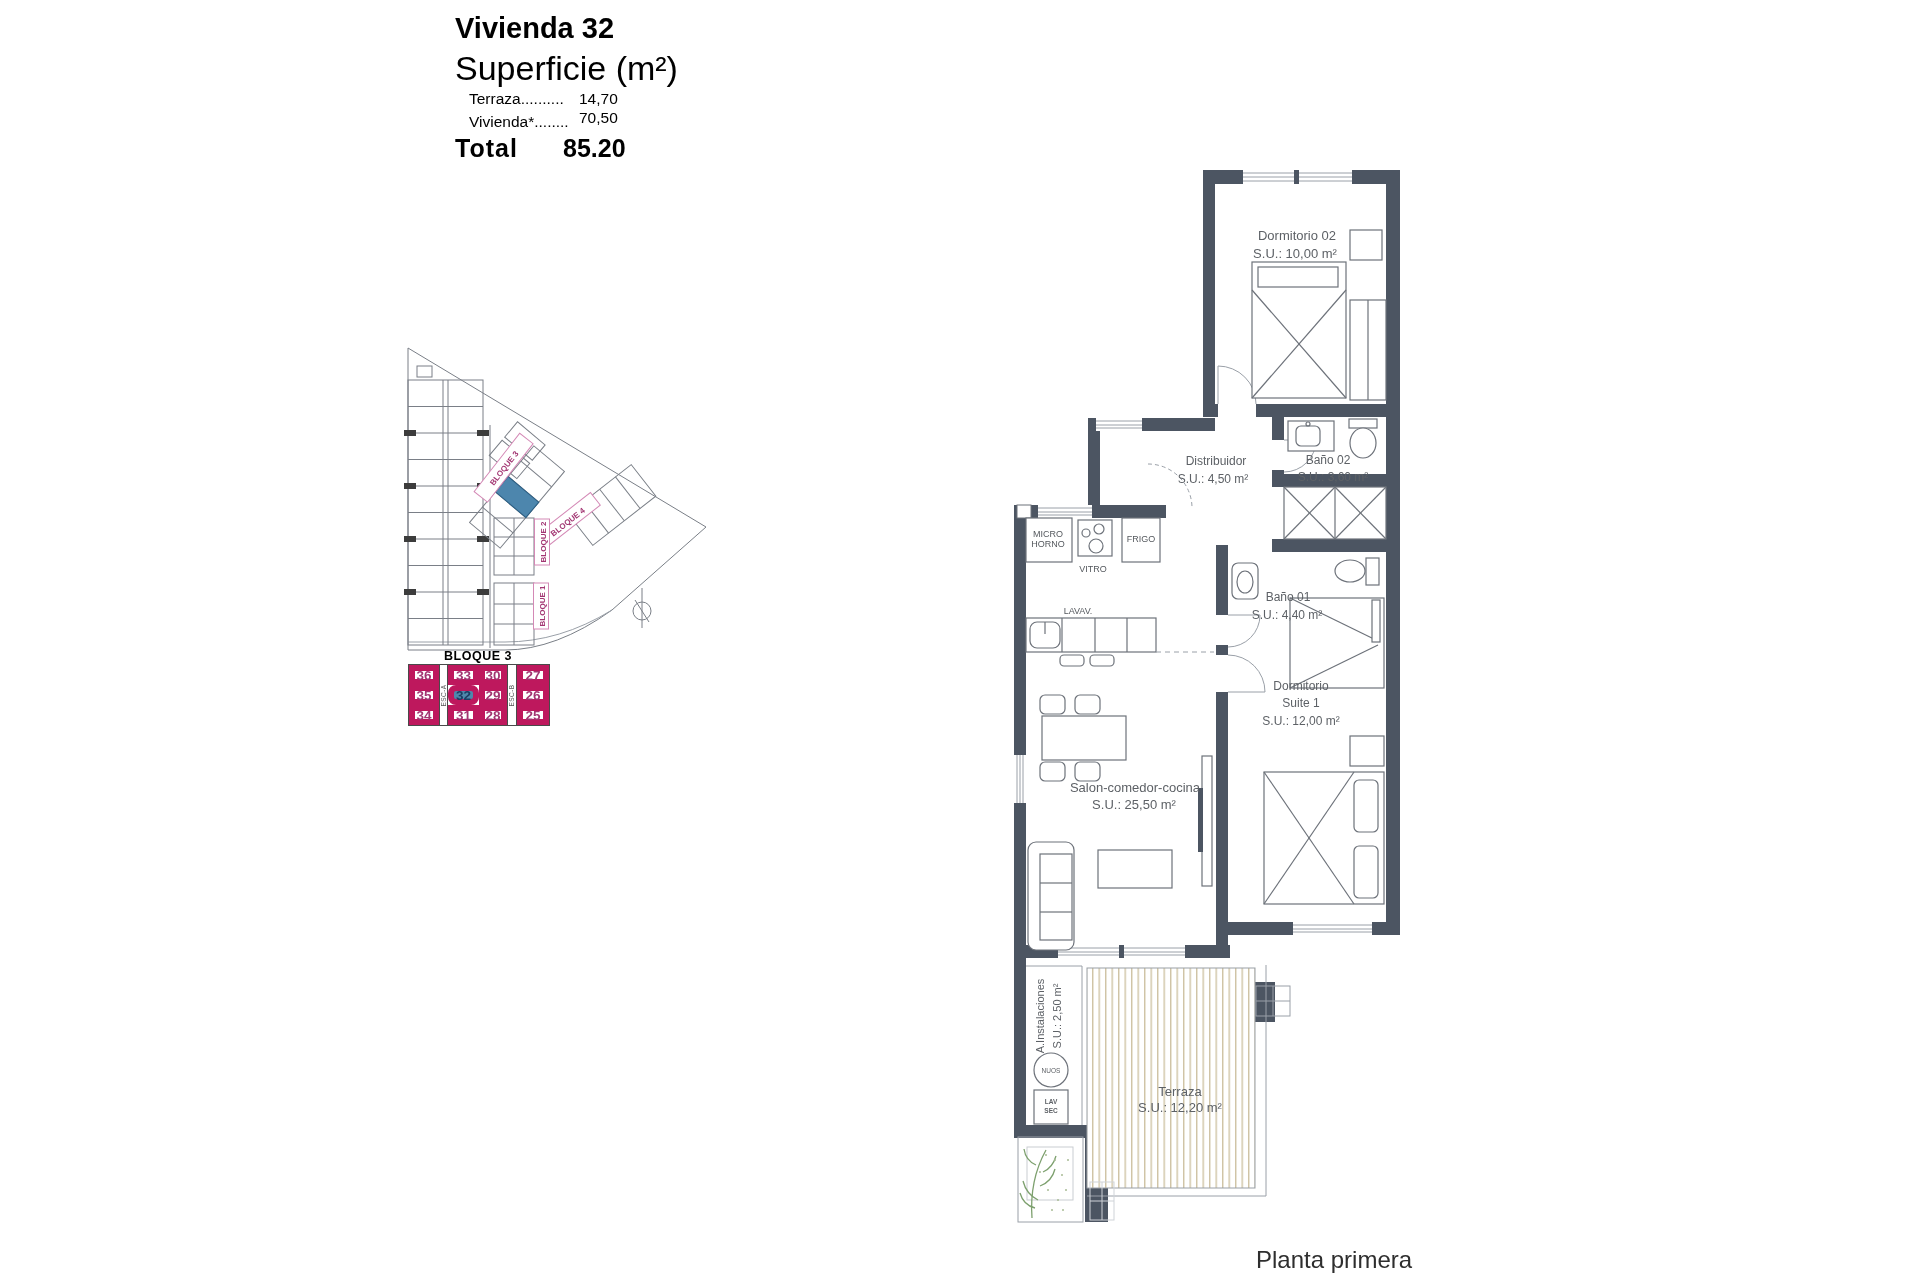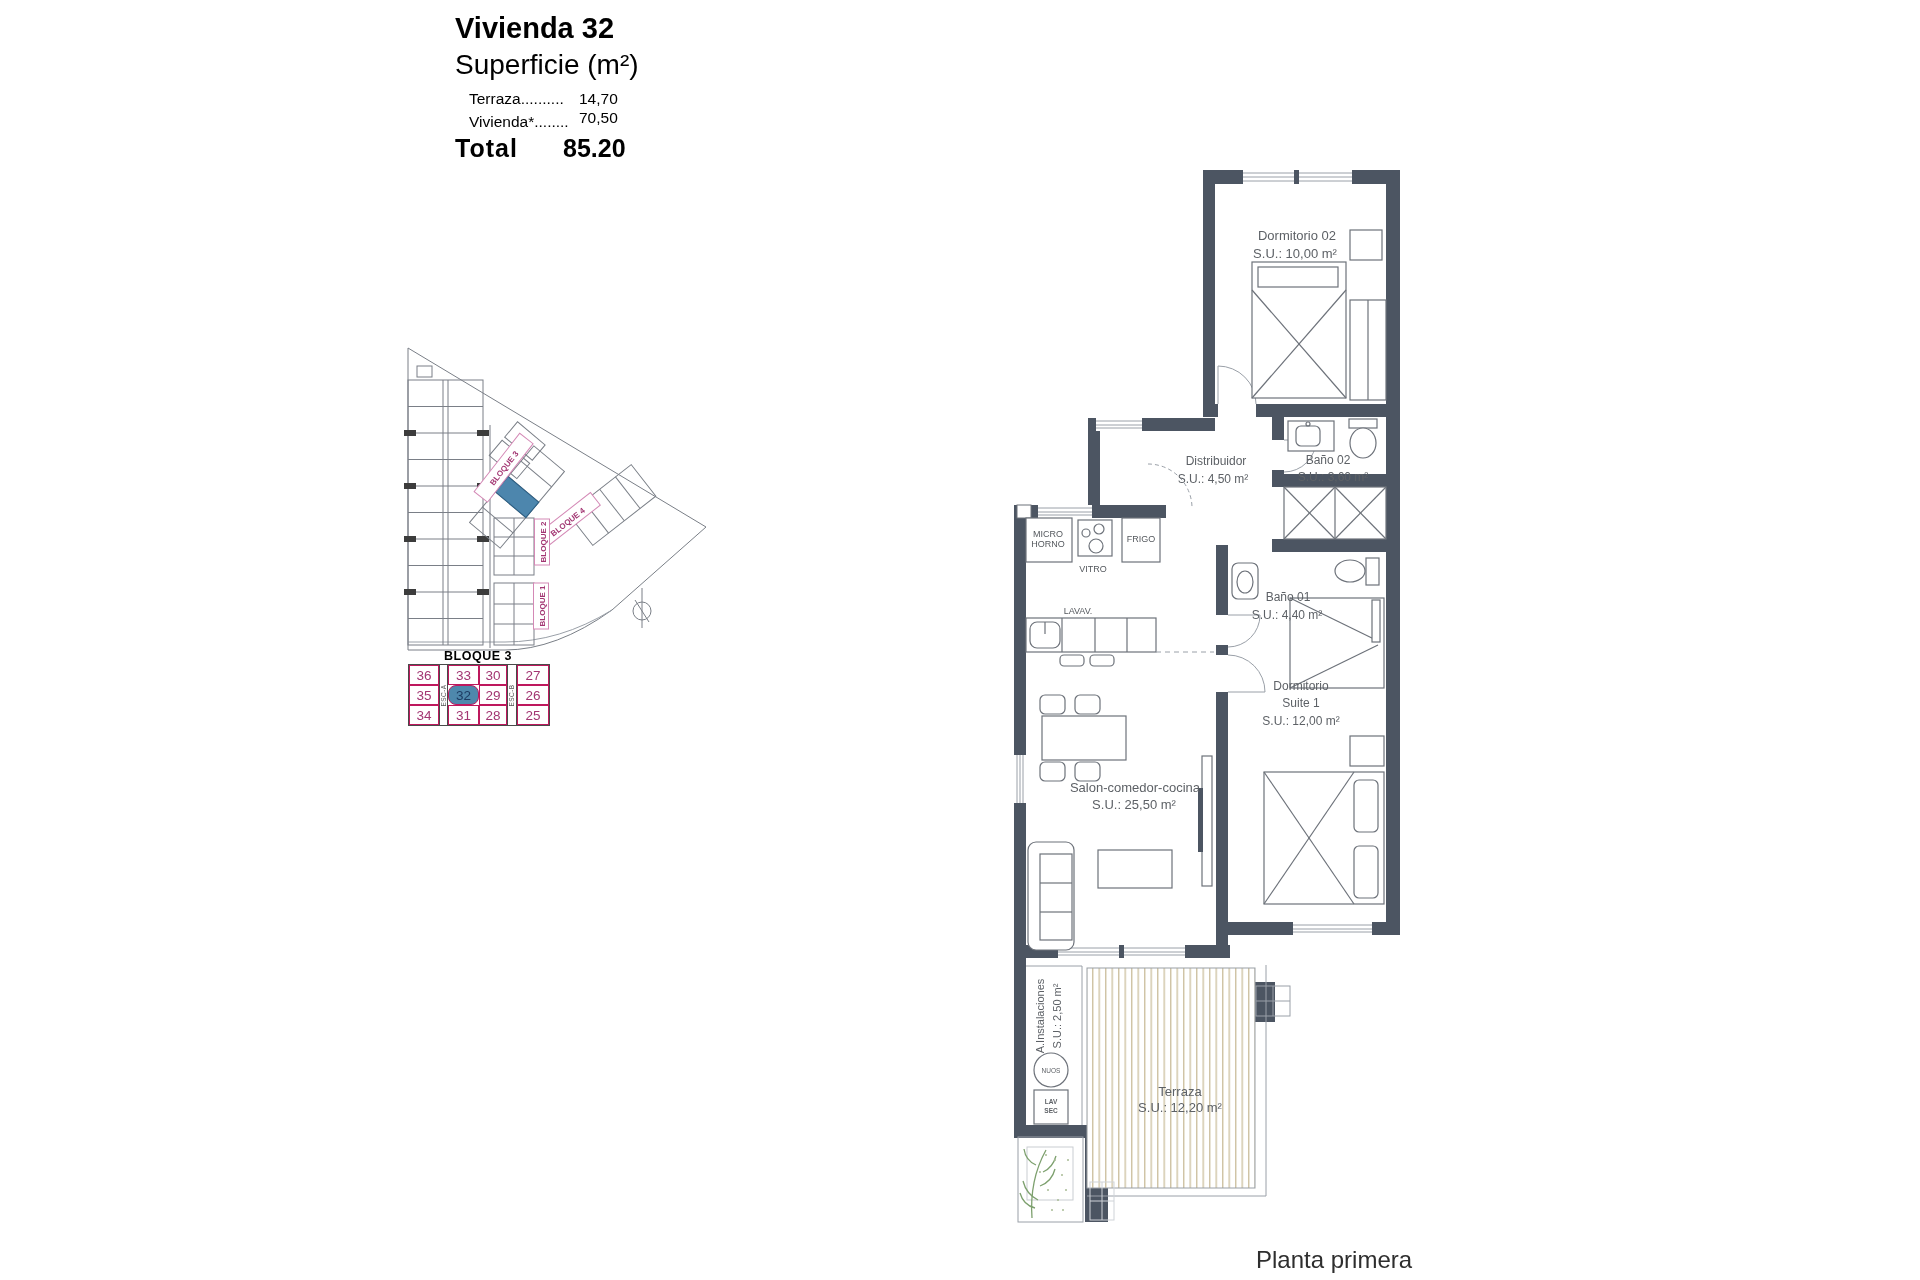--- a/index.html
+++ b/index.html
@@ -11,32 +11,32 @@
   .wall{fill:#4c5562;stroke:none;}
   .ln{stroke:#6d727a;stroke-width:1.2;fill:none;}
   .lnw{stroke:#6d727a;stroke-width:1.2;fill:#fff;}
   .thin{stroke:#9aa0a8;stroke-width:1;fill:none;}
   .site{stroke:#7a7f87;stroke-width:1;fill:none;}
   .slab{font-size:8px;font-weight:bold;fill:#a23572;}
   .rname{font-size:13px;}
   .rsmall{font-size:12px;}
   .kfix{font-size:9px;fill:#55595e;}
   .title{left:455px;top:12px;font-size:29px;font-weight:bold;}
-  .subtitle{left:455px;top:49px;font-size:28px;}
+  .subtitle{left:455px;top:49px;font-size:34px;}
   .mrow{font-size:15.5px;margin-left:14px;}
   .total-l{left:455px;top:134px;font-size:25px;font-weight:bold;letter-spacing:1px;}
   .total-v{left:563px;top:134px;font-size:25px;font-weight:bold;}
   .supblock{left:450px;top:238px;width:178px;text-align:center;font-size:21.5px;line-height:26px;}
   .supblock .u1{border-bottom:2px solid #000;padding-bottom:1px;}
   .supblock .u3{border-bottom:2px solid #000;padding-bottom:3px;}
   .tbl-head{left:408px;top:649px;width:140px;text-align:center;font-size:12.5px;font-weight:bold;letter-spacing:0.5px;}
   .blk-table{left:408px;top:664px;display:grid;grid-template-columns:30px 9px 31px 28px 10px 32px;
              grid-template-rows:20px 20px 20px;border:1.5px solid #4a4a4a;background:#fff;}
-  .bcell{border:1px solid #be185d;display:flex;align-items:center;justify-content:center;
-         font-size:13.5px;font-weight:normal;color:#a23572;}
+  .bcell{border:6px solid #be185d;display:flex;align-items:center;justify-content:center;
+         font-size:13.5px;font-weight:bold;color:#a23572;}
   .bcell.hl{background:#4e88ac;color:#1d3c63;border-radius:8px;}
   .esc{border-left:1px solid #4a4a4a;border-right:1px solid #4a4a4a;display:flex;align-items:center;justify-content:center;overflow:hidden;}
   .esc span{transform:rotate(-90deg);font-size:6.5px;color:#555;white-space:nowrap;letter-spacing:0.4px;}
   .caption{left:1256px;top:1246px;font-size:24px;color:#2e2e2e;}
 </style>
 </head>
 <body>
 
 <div class="canvas">
 

